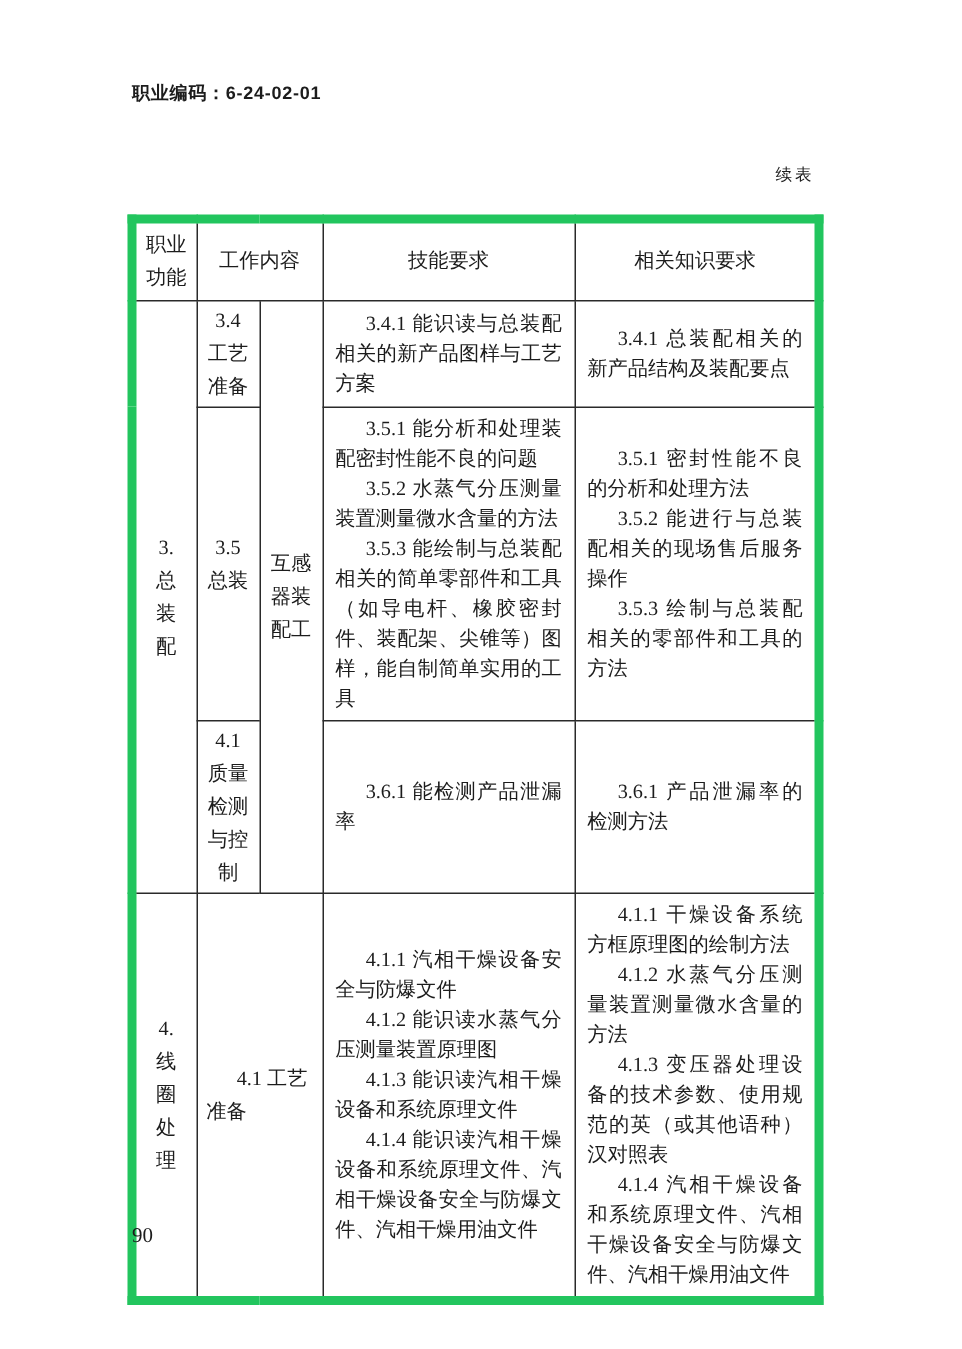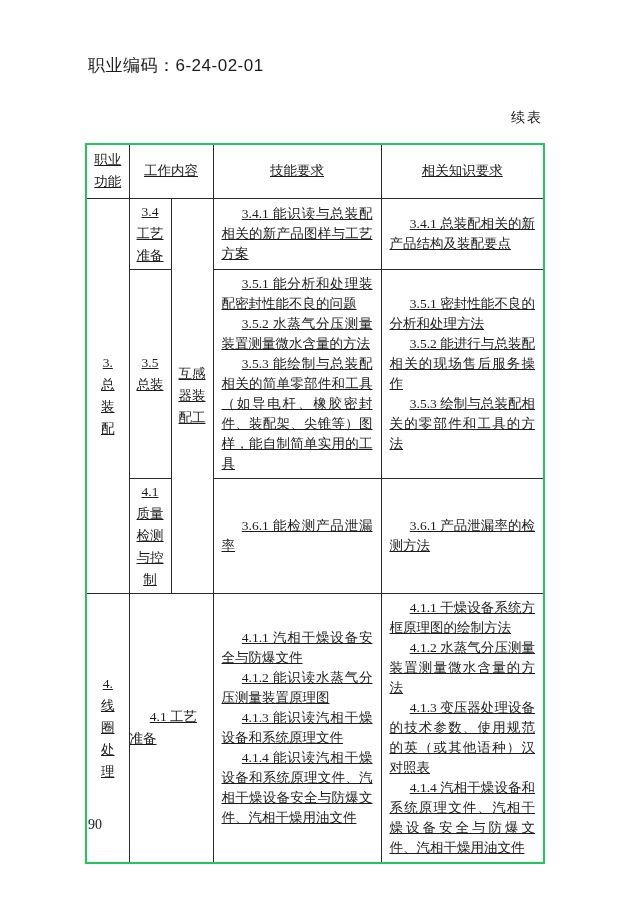--- a/index.html
+++ b/index.html
@@ -7,32 +7,31 @@
     width:641px;height:899px;
     background:#ffffff;
     position:relative;
     font-family:"Liberation Serif","DejaVu Serif",serif;
     color:#1c1c1c;
     -webkit-font-smoothing:antialiased;
   }
   .code-label{
     position:absolute;left:88px;top:54px;
     font-family:"Liberation Sans","DejaVu Sans",sans-serif;
-    font-weight:400;font-size:17px;letter-spacing:.5px;
+    font-weight:700;font-size:12px;letter-spacing:.5px;
   }
   .continued-label{
     position:absolute;right:98px;top:109px;
-    font-size:14px;letter-spacing:2px;text-align:center;
+    font-size:11px;letter-spacing:2px;text-align:center;
   }
   table.req-table{
     position:absolute;left:85px;top:143px;
     width:458px;
     border-collapse:collapse;table-layout:fixed;
-    border:2px solid #22c55e;
-    text-decoration:underline;
+    border:6px solid #22c55e;
   }
   .req-table td{
     border:1px solid #2a2a2a;
     font-size:13.5px;
     vertical-align:middle;
     overflow:hidden;
   }
   
   .c-center{
     text-align:center;
@@ -46,21 +45,21 @@
   }
   .c-text p{
     margin:0;
     text-indent:1.5em;
     text-align:justify;
     line-height:20px;
   }
   .work-span{
     white-space:pre-line;
     line-height:22px;
-    padding:2px 0;
+    padding:2px 6px;
     text-align:left;
     text-indent:1.5em;
   }
   .page-number{
     position:absolute;left:88px;top:817px;
     font-size:14px;
     text-align:center;
   }
 </style>
 </head>

